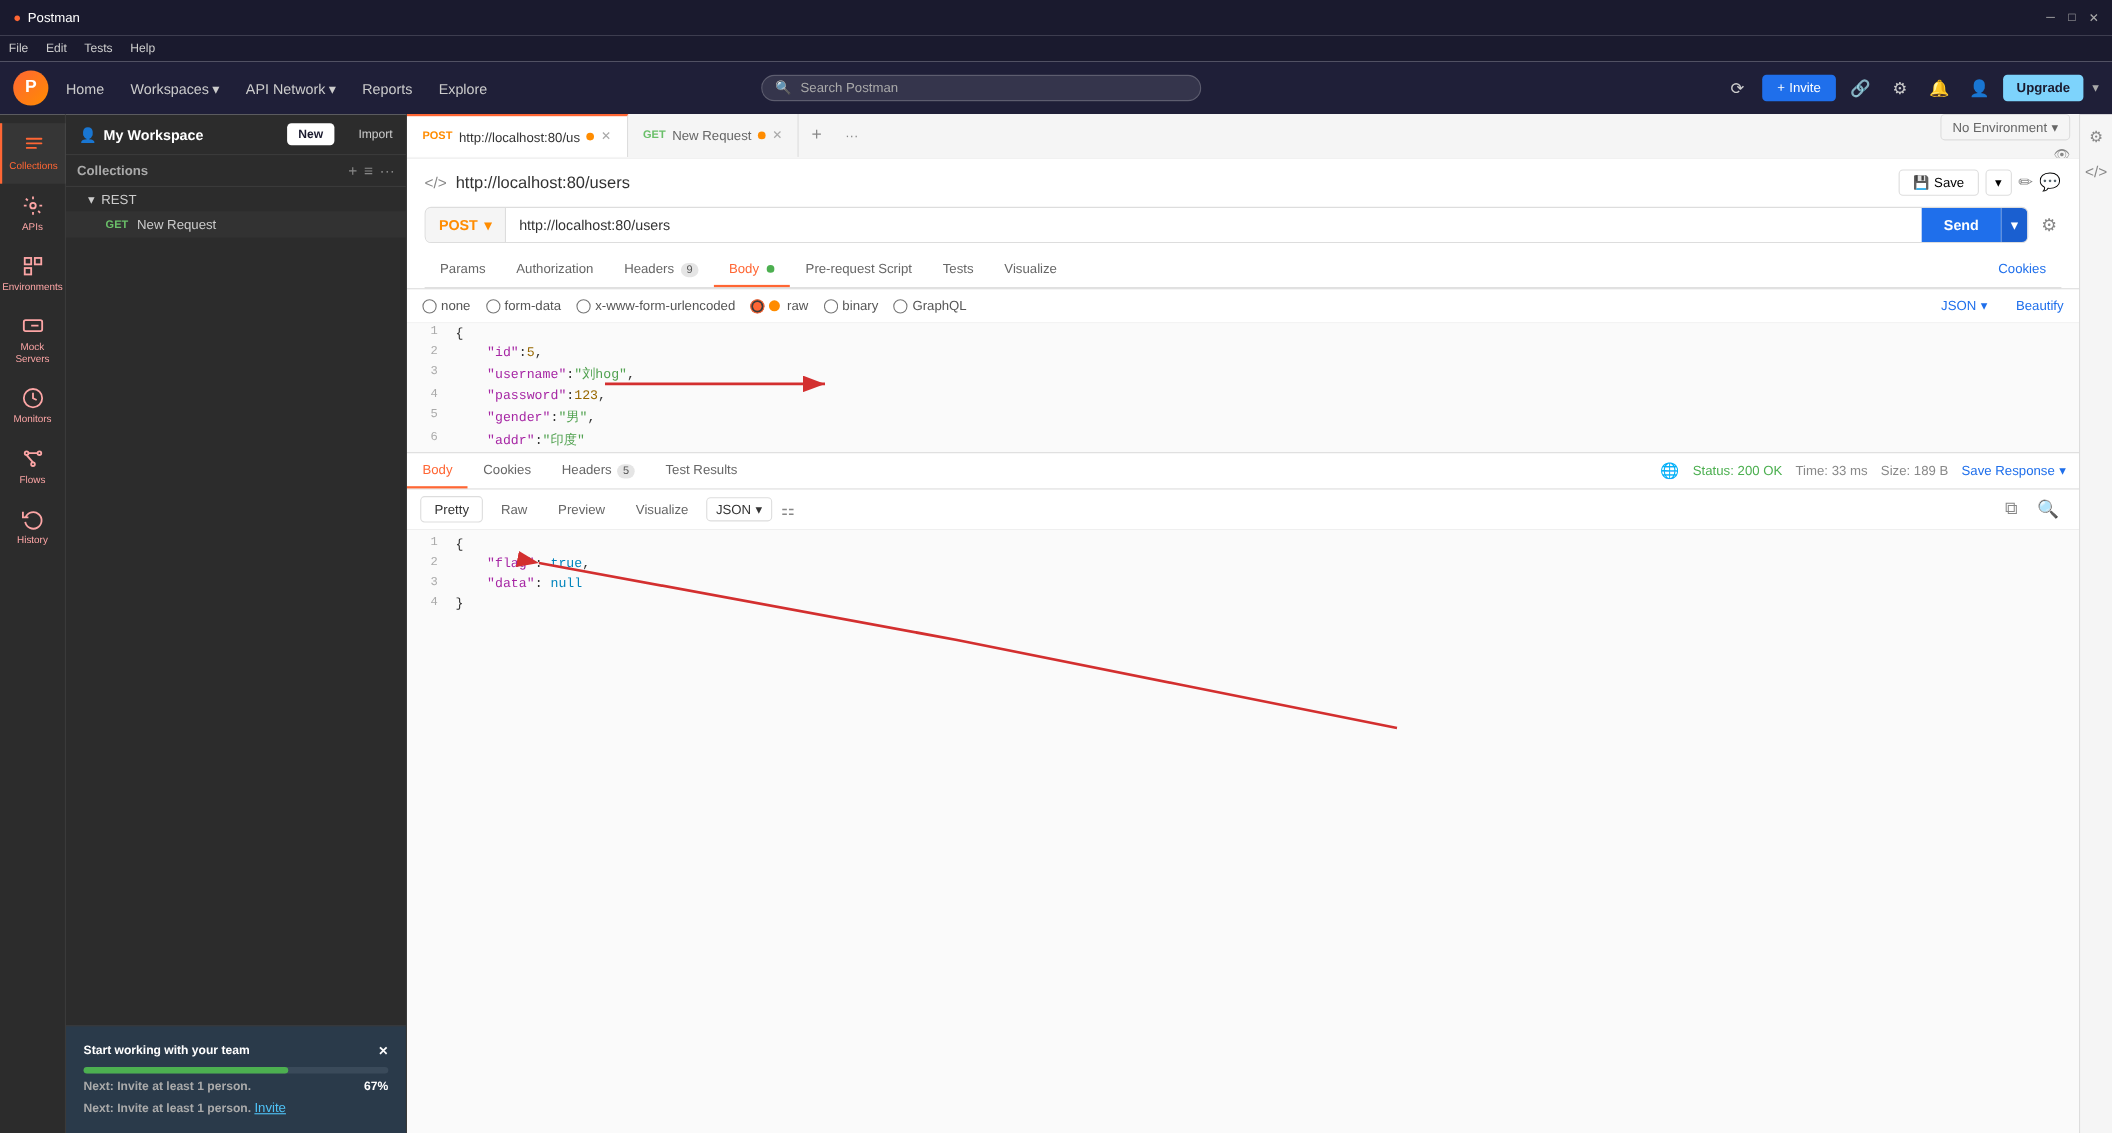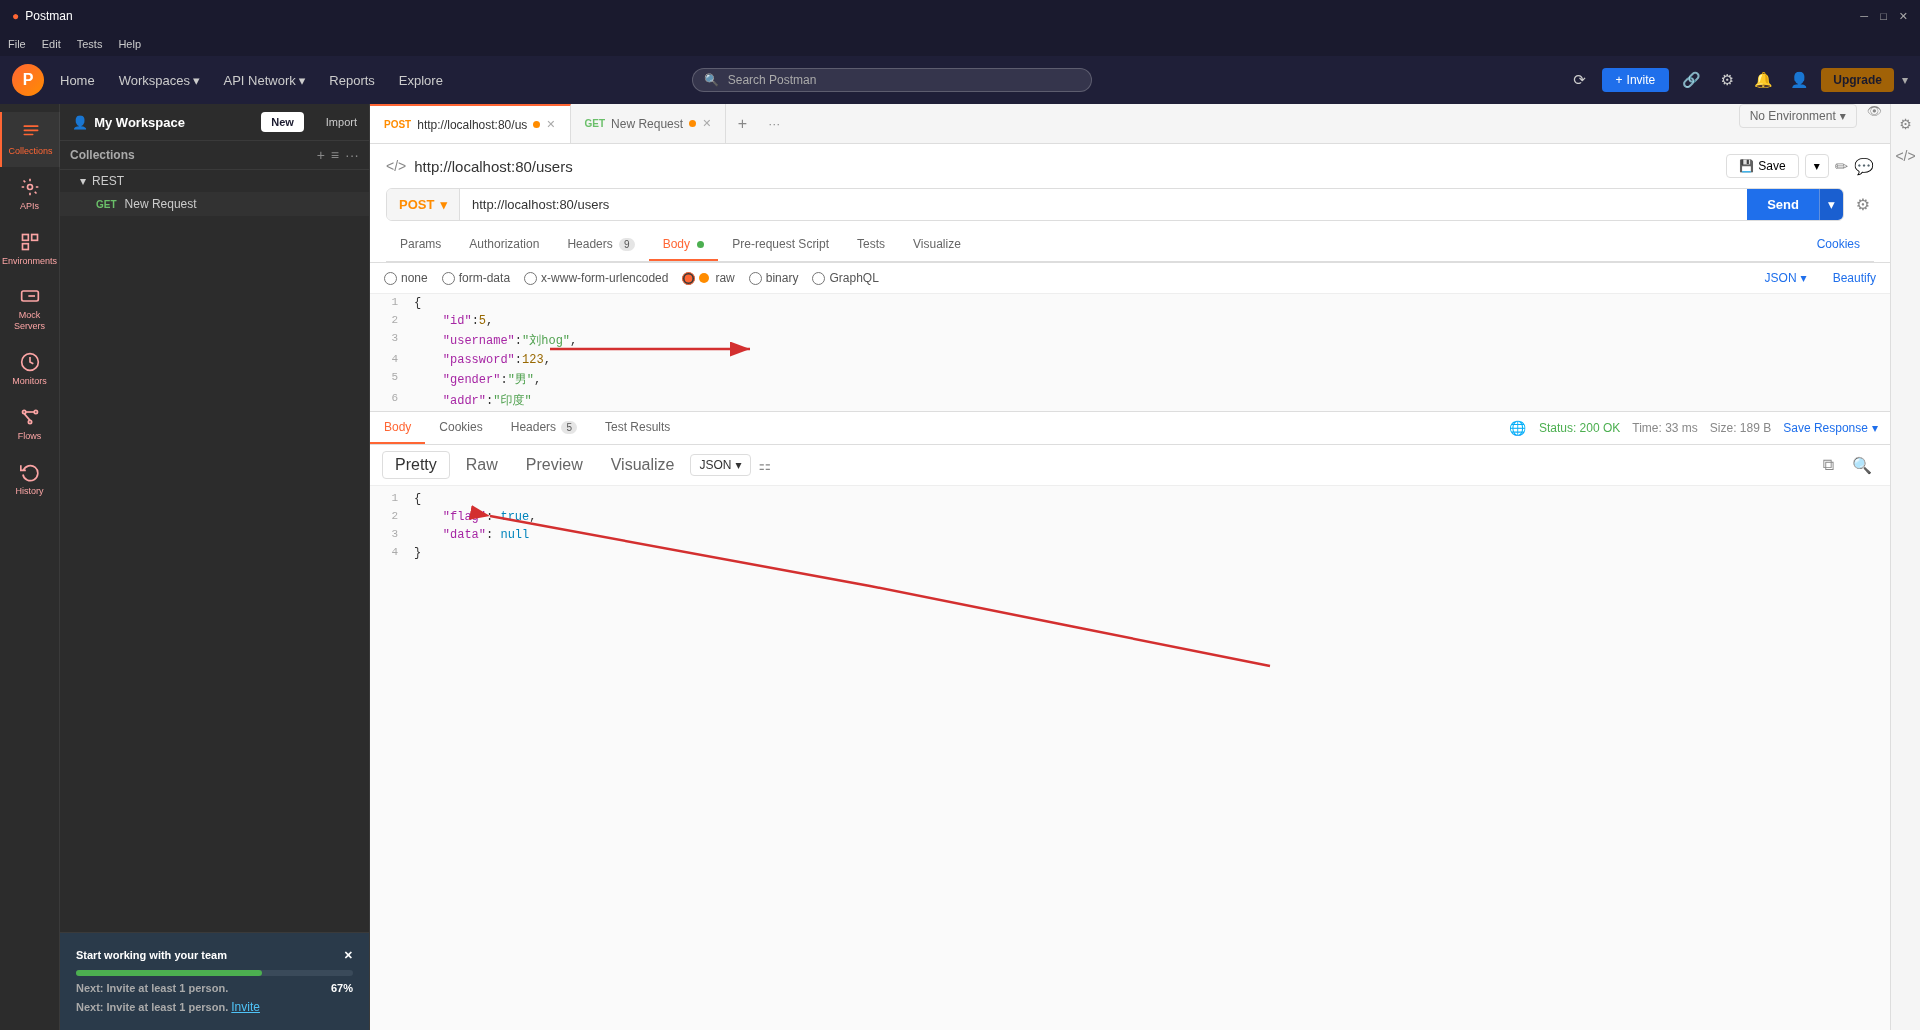--- a/index.html
+++ b/index.html
@@ -17,21 +17,21 @@
 
     
     #topnav { height: 48px; background: #1f1f38; display: flex; align-items: center; padding: 0 12px; gap: 8px; }
     .app-logo { width: 32px; height: 32px; background: linear-gradient(135deg, #ff6634, #ff8c00); border-radius: 50%; display: flex; align-items: center; justify-content: center; color: #fff; font-size: 16px; font-weight: bold; flex-shrink: 0; }
     .nav-link { color: #ccc; font-size: 13px; cursor: pointer; padding: 4px 8px; border-radius: 4px; display: flex; align-items: center; gap: 3px; text-align: center; }
     .search-bar { flex: 1; max-width: 400px; margin: 0 auto; background: rgba(255,255,255,0.1); border: 1px solid rgba(255,255,255,0.2); border-radius: 20px; display: flex; align-items: center; padding: 4px 12px; gap: 8px; cursor: text; }
     .search-bar span { color: #aaa; font-size: 12px; }
     .nav-right { display: flex; align-items: center; gap: 8px; margin-left: auto; }
     .invite-btn { background: #1f6feb; color: #fff; border: none; border-radius: 4px; padding: 5px 14px; font-size: 12px; cursor: pointer; display: flex; align-items: center; gap: 4px; }
     .nav-icon { width: 28px; height: 28px; color: #ccc; display: flex; align-items: center; justify-content: center; cursor: pointer; font-size: 15px; border-radius: 4px; }
-    .upgrade-btn { background: #a16207; color: #1a1a2e; border: none; border-radius: 4px; padding: 5px 12px; font-size: 12px; cursor: pointer; font-weight: 600; }
+    .upgrade-btn { background: #7dd3fc; color: #1a1a2e; border: none; border-radius: 4px; padding: 5px 12px; font-size: 12px; cursor: pointer; font-weight: 600; }
 
     
     #main { display: flex; height: calc(1030px - 32px - 24px - 48px); }
 
     
     #sidebar-icons { width: 60px; background: #2c2c2c; display: flex; flex-direction: column; align-items: center; padding-top: 8px; gap: 0; border-right: 1px solid #3a3a3a; }
     .sidebar-icon-item { width: 60px; display: flex; flex-direction: column; align-items: center; padding: 10px 4px; cursor: pointer; color: #fca5a5; gap: 4px; }
     .sidebar-icon-item:hover, .sidebar-icon-item.active { color: #ff6634; background: rgba(255,255,255,0.05); }
     .sidebar-icon-item.active { border-left: 2px solid #ff6634; }
     .sidebar-icon-item svg { width: 20px; height: 20px; }
@@ -123,21 +123,21 @@
     .resp-tab { padding: 8px 14px; font-size: 12px; color: #666; cursor: pointer; border-bottom: 2px solid transparent; }
     .resp-tab.active { color: #ff6634; border-bottom-color: #ff6634; }
     .resp-tab-badge { background: #e5e5e5; color: #555; border-radius: 8px; padding: 1px 5px; font-size: 10px; margin-left: 2px; }
     .resp-meta { margin-left: auto; display: flex; align-items: center; gap: 12px; padding-right: 12px; }
     .status-ok { color: #4caf50; font-size: 12px; font-weight: 500; }
     .resp-time { color: #888; font-size: 12px; }
     .save-response { color: #1f6feb; font-size: 12px; cursor: pointer; display: flex; align-items: center; gap: 4px; }
 
     
     #resp-toolbar { display: flex; align-items: center; gap: 4px; padding: 6px 12px; border-bottom: 1px solid #eee; }
-    .resp-btn { padding: 4px 12px; border-radius: 4px; font-size: 16px; cursor: pointer; border: none; }
+    .resp-btn { padding: 4px 12px; border-radius: 4px; font-size: 12px; cursor: pointer; border: none; }
     .resp-btn.active { background: #fff; border: 1px solid #ddd; color: #333; font-weight: 500; }
     .resp-btn.inactive { background: transparent; color: #666; }
     .resp-format { background: transparent; border: 1px solid #ddd; border-radius: 4px; padding: 3px 8px; font-size: 12px; color: #333; display: flex; align-items: center; gap: 4px; cursor: pointer; }
     .resp-icon-btn { color: #888; font-size: 16px; cursor: pointer; padding: 2px 6px; }
     .globe-icon { color: #888; font-size: 14px; }
 
     
     .resp-code-area { flex: 1; background: #fafafa; overflow-y: auto; padding: 4px 0; font-family: 'Courier New', monospace; font-size: 12px; }
 
     
@@ -325,21 +325,21 @@
       </div>
       <div class="tab">
         <span class="tab-method get">GET</span>
         <span>New Request</span>
         <span class="tab-dot"></span>
         <span class="tab-close">✕</span>
       </div>
       <div class="tab-add">+</div>
       <div class="tab-more">···</div>
 
-      <div style="margin-left:auto; display:flex; align-items:flex-start; padding-right:8px; gap:6px;">
+      <div style="margin-left:auto; display:flex; align-items:flex-end; padding-right:8px; gap:6px;flex-direction:column;">
         <div class="env-selector">
           <span>No Environment</span>
           <span>▾</span>
         </div>
         <div class="env-eye">👁</div>
       </div>
     </div>
 
     <div id="request-area">
       <div class="request-url-bar">

